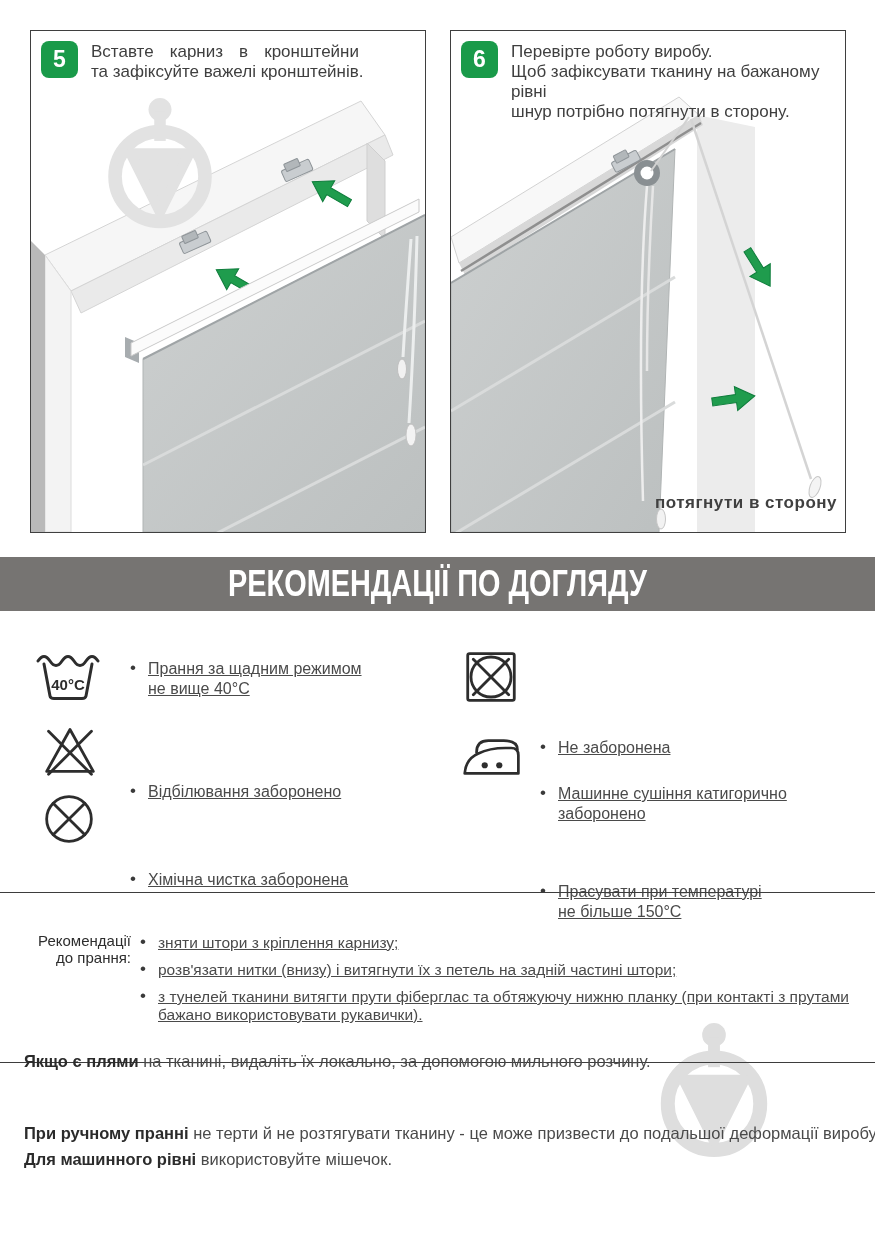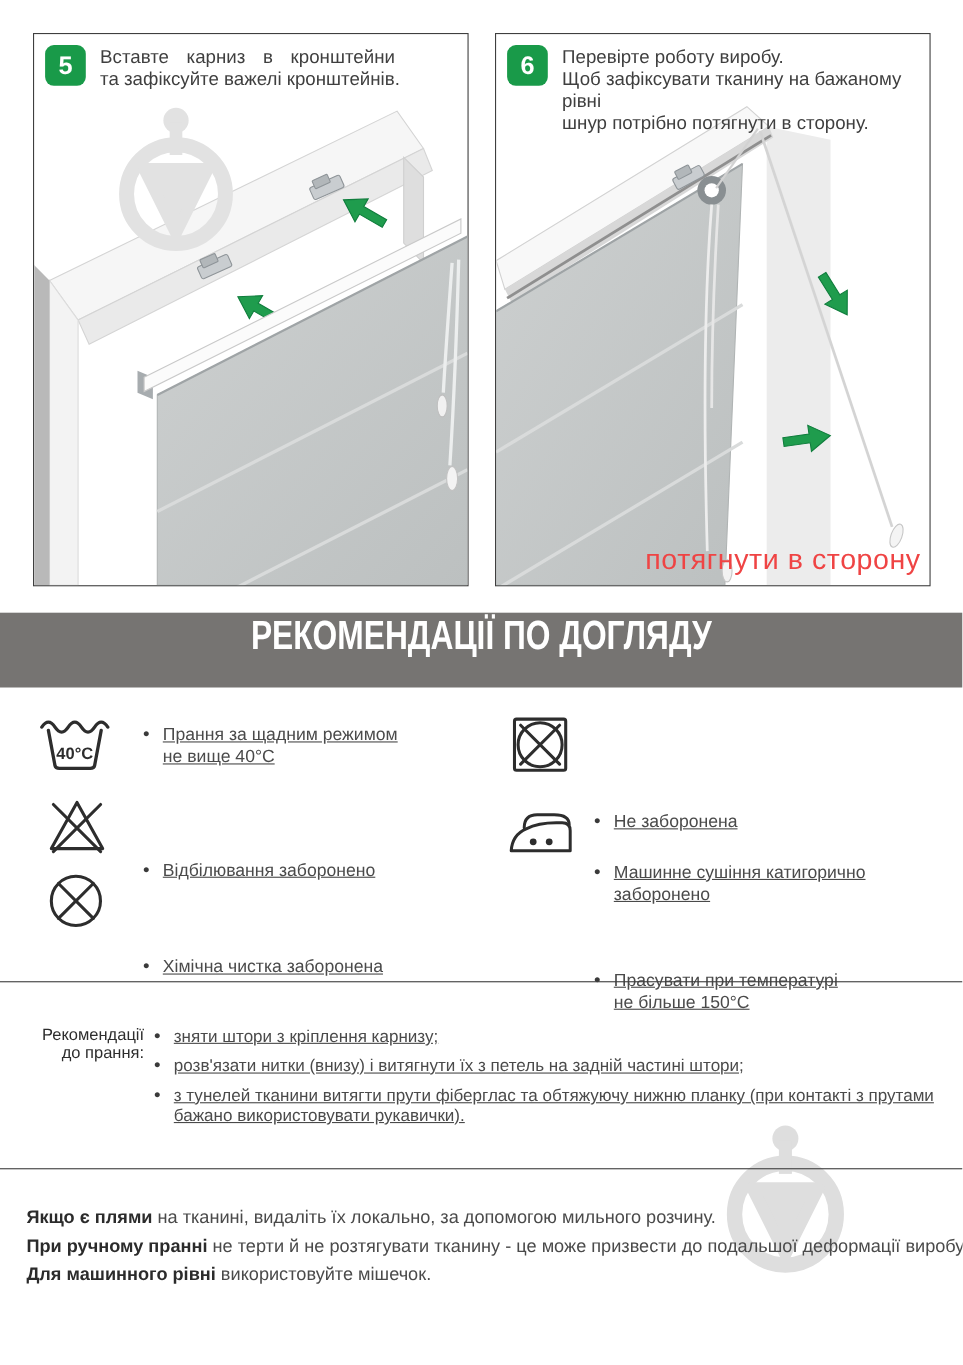--- a/index.html
+++ b/index.html
@@ -17,29 +17,29 @@
   .step-head{position:absolute;left:10px;top:10px;display:flex;gap:13px;z-index:2;}
   .badge{
     width:37px;height:37px;flex:none;background:#199a49;border-radius:8px;
     color:#fff;font-size:23px;font-weight:bold;display:flex;align-items:center;justify-content:center;
   }
   .step-text{font-size:17px;line-height:20px;color:#3f3f3f;padding-top:1px;}
   .step-text .jline{display:block;width:268px;text-align:justify;text-align-last:justify;}
   .pre{white-space:pre-line;}
   .callout{
     position:absolute;left:108px;top:462px;width:278px;text-align:right;
-    font-size:26px;font-weight:normal;letter-spacing:.5px;color:#ef4444;z-index:2;
+    font-size:17px;font-weight:bold;letter-spacing:.5px;color:#404040;z-index:2;
   }
   .garrow{fill:#1f9c4d;stroke:#0f7d3c;stroke-width:1;}
   .wm{color:#e2e2e2;}
   .wm2{color:#dedede;}
   
   .banner{
-    position:absolute;left:0;top:557px;width:875px;height:68px;background:#767472;
-    display:flex;justify-content:center;
+    position:absolute;left:0;top:557px;width:875px;height:54px;background:#767472;
+    display:flex;align-items:center;justify-content:center;
   }
   .banner-text{
     color:#fff;font-size:37px;font-weight:bold;display:inline-block;
     transform:scaleX(.78);transform-origin:center;letter-spacing:0;white-space:nowrap;
   }
   
   .ci{position:absolute;}
   .ci path,.ci circle,.ci rect,.ci polygon,.ci line{
     stroke:#2d2d2d;stroke-width:3;fill:none;stroke-linecap:round;stroke-linejoin:round;
   }
@@ -223,21 +223,21 @@
 <div class="wash-bullet bullet" style="top:934px;width:600px">зняти штори з кріплення карнизу;</div>
 <div class="wash-bullet bullet" style="top:961px;width:700px">розв'язати нитки (внизу) і витягнути їх з петель на задній частині штори;</div>
 <div class="wash-bullet bullet" style="top:988px;width:715px">з тунелей тканини витягти прути фіберглас та обтяжуючу нижню планку (при контакті з прутами бажано використовувати рукавички).</div>
 
 <svg class="abs wm2" style="left:658px;top:1022px" width="112" height="142" viewBox="0 0 100 132">
   <use href="#logo" width="100" height="132"></use>
 </svg>
 
 <div class="hr" style="top:1062px"></div>
 
-<div class="foot" style="top:1098px">
+<div class="foot" style="top:1052px">
   <b>Якщо є плями</b><span> на тканині, видаліть їх локально, за допомогою мильного розчину.</span>
 </div>
 <div class="foot" style="top:1124px">
   <b>При ручному пранні</b><span> не терти й не розтягувати тканину - це може призвести до подальшої деформації виробу.</span>
 </div>
 <div class="foot" style="top:1150px">
   <b>Для машинного рівні</b><span> використовуйте мішечок.</span>
 </div>
 
 </body></html>

